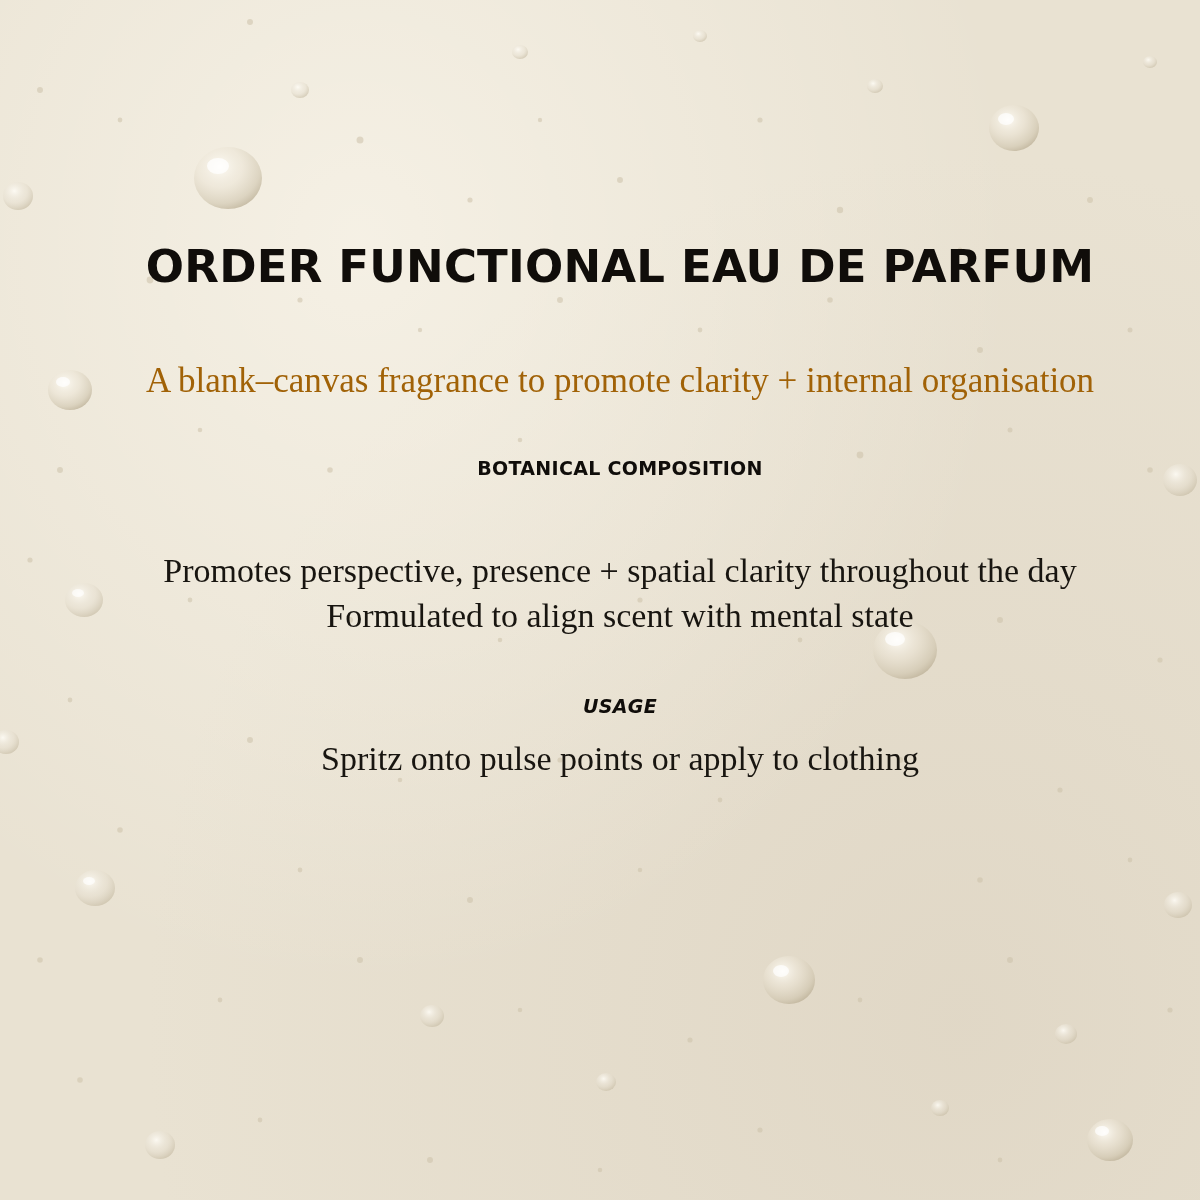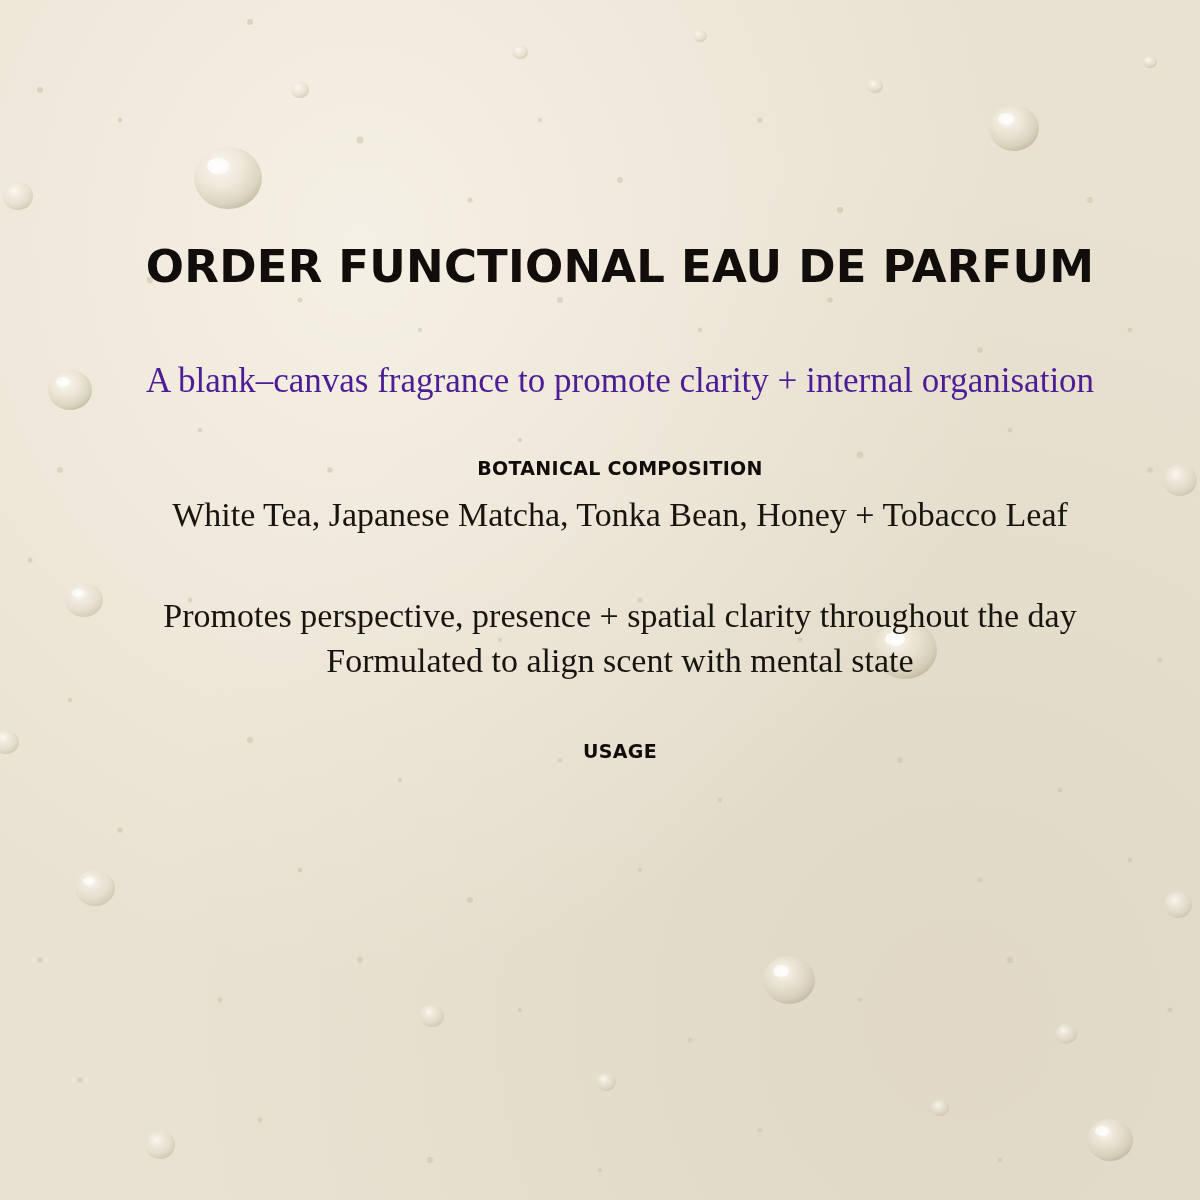--- a/index.html
+++ b/index.html
@@ -48,40 +48,40 @@
     font-weight: bold;
     font-size: 45px;
     letter-spacing: 0.2px;
     margin-top: 240px;
     color: #100d0a;
   }
   .tagline {
     font-family: "Liberation Serif", serif;
     font-size: 35px;
     margin-top: 68px;
-    color: #4c1d95;
+    color: #a16207;
   }
   .section {
     margin-top: 56px;
   }
   .section-head {
     font-family: "DejaVu Sans", sans-serif;
     font-weight: bold;
     font-size: 19px;
     letter-spacing: 0.3px;
     color: #100d0a;
     margin-bottom: 14px;
   }
   .section-line {
     font-family: "Liberation Serif", serif;
     font-size: 34px;
     line-height: 1.32;
     color: #181510;
   }
-  .sec-usage .section-head { margin-bottom: 20px; }
+  .sec-usage .section-head { margin-bottom: 20px; font-style: italic; }
 </style>
 </head>
 <body>
 
 <div class="card">
 
   <div class="paper-tone"></div>
 
   <svg class="droplets" width="1200" height="1200" viewBox="0 0 1200 1200" aria-hidden="true">
     <defs>
@@ -205,26 +205,26 @@
       </g>
     </g>
   </svg>
 
   <div class="content">
     <div class="title">ORDER FUNCTIONAL EAU DE PARFUM</div>
     <div class="tagline">A blank–canvas fragrance to promote clarity + internal organisation</div>
 
     <div class="section sec-botanical">
       <div class="section-head">BOTANICAL COMPOSITION</div>
-      <div class="section-line">White Tea, Japanese Matcha, Tonka Bean, Honey + Tobacco Leaf</div>
     </div>
 
     <div class="section sec-aroma">
       <div class="section-line">Promotes perspective, presence + spatial clarity throughout the day</div>
       <div class="section-line">Formulated to align scent with mental state</div>
     </div>
 
     <div class="section sec-usage">
       <div class="section-head">USAGE</div>
+      <div class="section-line">Spritz onto pulse points or apply to clothing</div>
     </div>
   </div>
 
 </div>
 
 </body></html>

